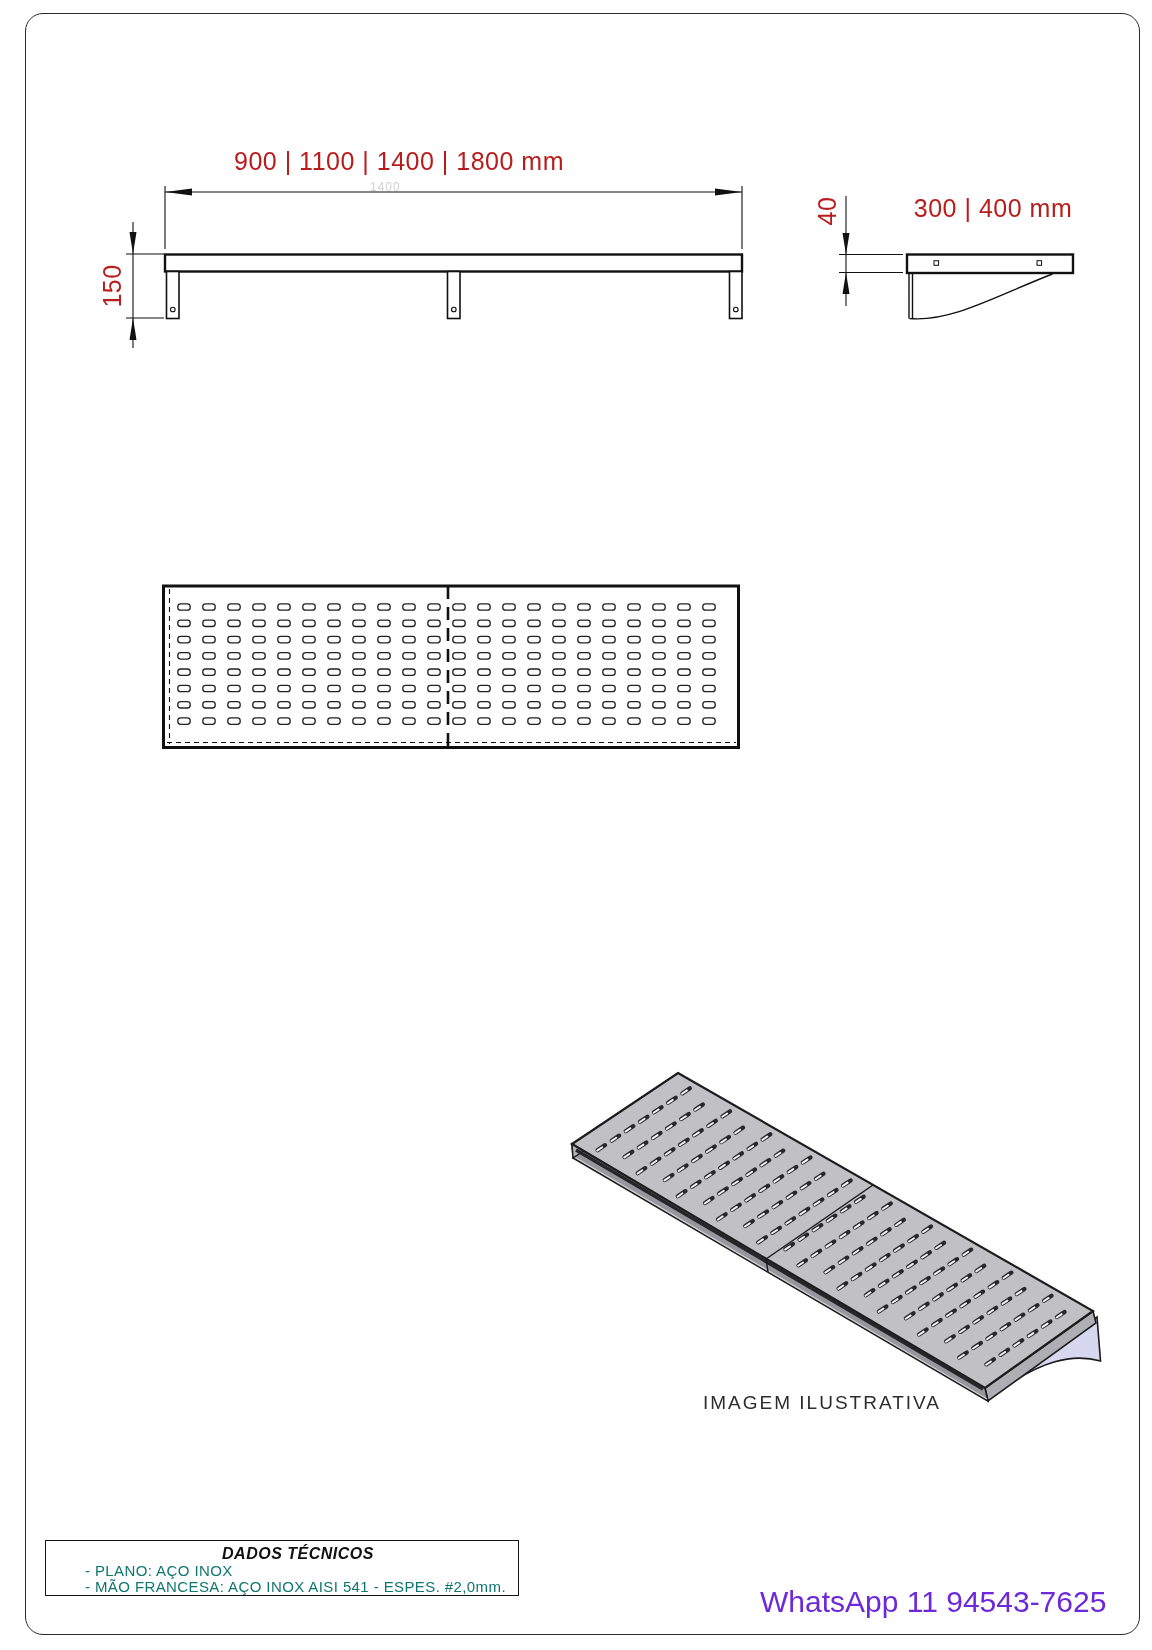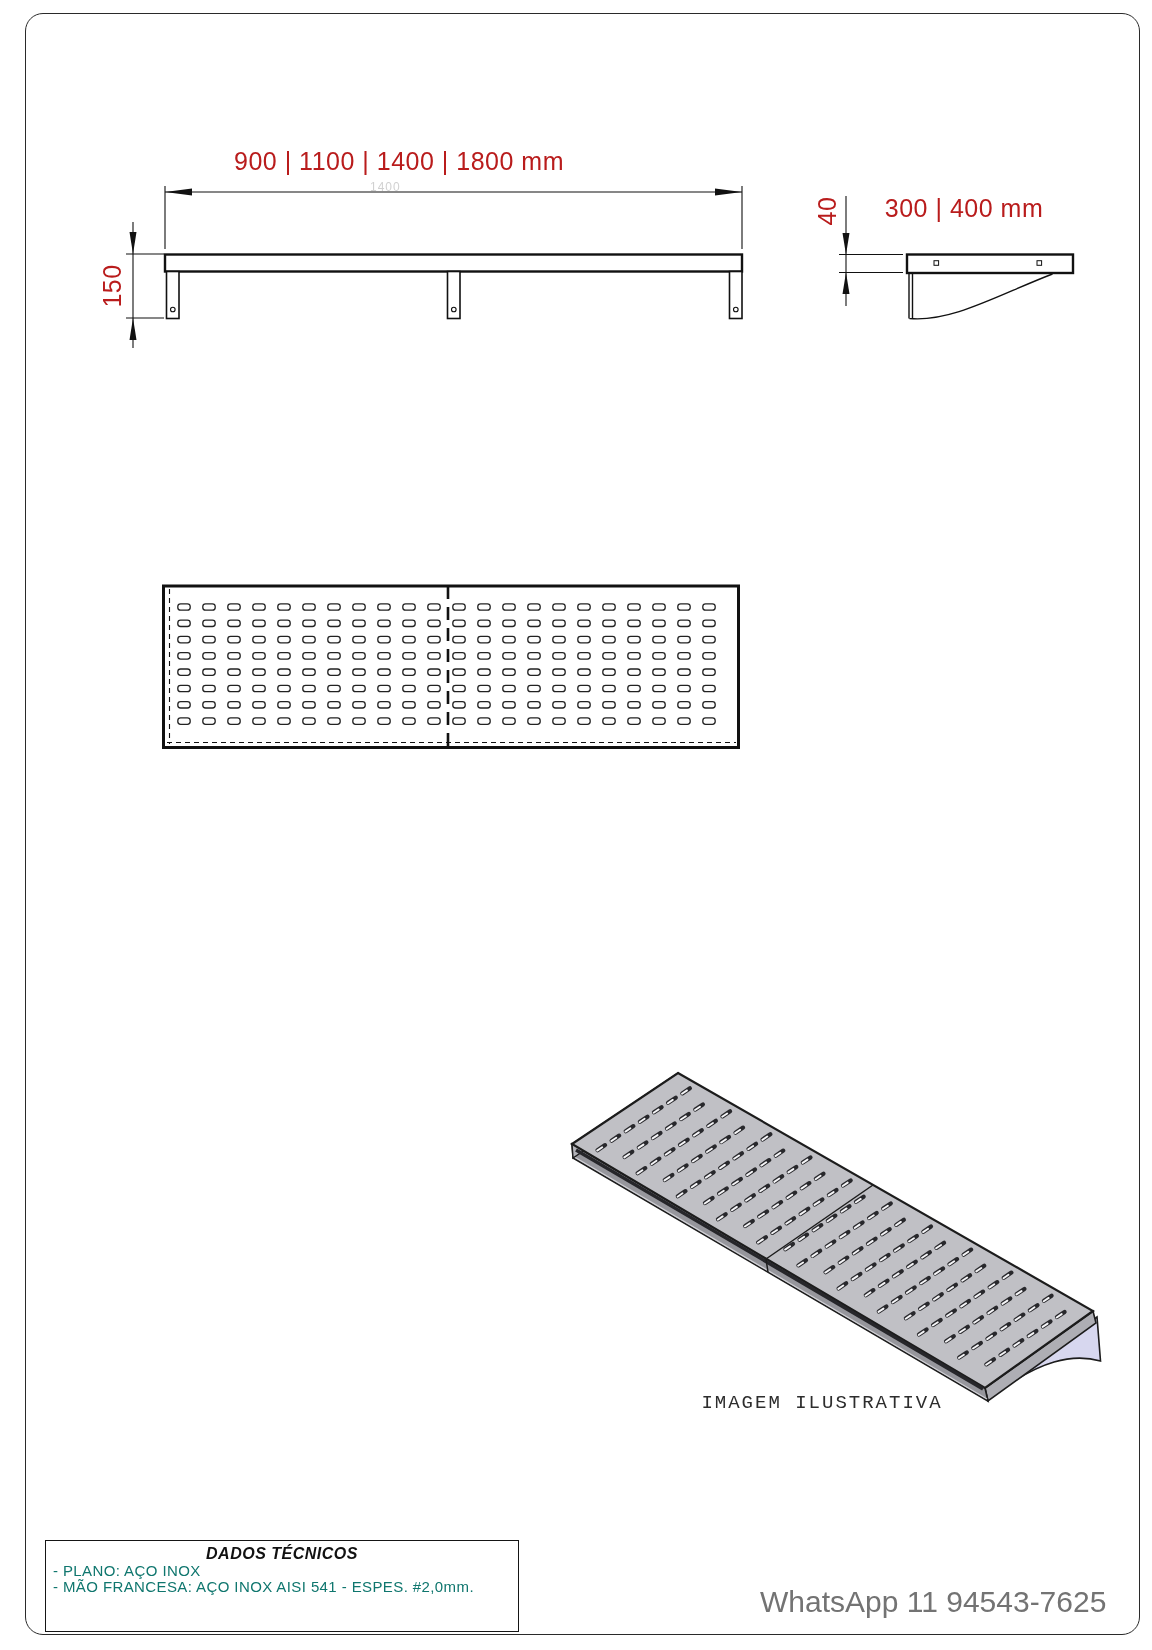--- a/index.html
+++ b/index.html
@@ -7,27 +7,27 @@
         font-family:"Liberation Sans",sans-serif;color:#1a1a1a;}
   .page-border{position:absolute;left:25px;top:13px;width:1113px;height:1620px;
         border:1.6px solid #2a2a2a;border-radius:18px;pointer-events:none;}
   .drawing{position:absolute;left:0;top:0;}
   .lbl{position:absolute;white-space:nowrap;color:#b91c1c;}
   .dim{font-size:25px;letter-spacing:0.5px;}
   .centered{text-align:center;}
   .rot{display:flex;align-items:center;justify-content:center;transform:rotate(-90deg);}
   .ghost{font-size:12px;color:#c2c2c2;opacity:.75;letter-spacing:1px;}
   .caption{font-size:19px;letter-spacing:2px;color:#2d2d2d;}
-  .tech-box{position:absolute;left:45px;top:1540px;width:474px;height:92px;
-        border:1.7px solid #151515;box-sizing:border-box;}
+  .tech-box{position:absolute;left:45px;top:1540px;width:474px;height:56px;
+        border:1.7px solid #151515;box-sizing:border-box;padding-left:32px;}
   .tech-title{text-align:center;font-style:italic;font-weight:bold;font-size:16px;
         margin-top:4px;letter-spacing:0.5px;color:#111;}
   .tech-line{font-size:15px;line-height:15.5px;padding-left:7px;letter-spacing:0.4px;color:#0f766e;}
   .tech-line:first-of-type{margin-top:4px;}
-  .whatsapp{font-size:30px;text-align:left;width:345px;left:760px;top:1585px;color:#737373;}
+  .whatsapp{font-size:30px;text-align:left;width:345px;left:760px;top:1585px;color:#6d28d9;}
 </style>
 </head>
 <body>
 
 <div class="page">
 
   <div class="page-border"></div>
 
   <svg class="drawing" width="1152" height="1650" viewBox="0 0 1152 1650">
 
@@ -536,25 +536,25 @@
         </g>
     </g>
   </svg>
 
   <div class="lbl dim centered" style="left:234px;top:147px;width:300px;">900 | 1100 | 1400 | 1800 mm</div>
 
   <div class="lbl ghost" style="left:370px;top:180px;">1400</div>
 
   <div class="lbl dim rot" style="left:87px;top:261px;width:50px;height:50px;">150</div>
 
-  <div class="lbl dim centered" style="left:874px;top:194px;width:180px;">300 | 400 mm</div>
+  <div class="lbl dim centered" style="left:903px;top:194px;width:180px;">300 | 400 mm</div>
 
   <div class="lbl dim rot" style="left:805px;top:189px;width:44px;height:44px;">40</div>
 
-  <div class="lbl caption centered" style="left:672px;top:1392px;width:300px;font-family:Liberation Mono, monospace;">IMAGEM ILUSTRATIVA</div>
+  <div class="lbl caption centered" style="left:672px;top:1392px;width:300px;">IMAGEM ILUSTRATIVA</div>
 
   <div class="tech-box">
     <div class="tech-title">DADOS TÉCNICOS</div>
     <div class="tech-line">- PLANO: AÇO INOX</div>
     <div class="tech-line">- MÃO FRANCESA: AÇO INOX AISI 541 - ESPES. #2,0mm.</div>
   </div>
 
   <div class="lbl whatsapp">WhatsApp 11 94543-7625</div>
 
 </div>

